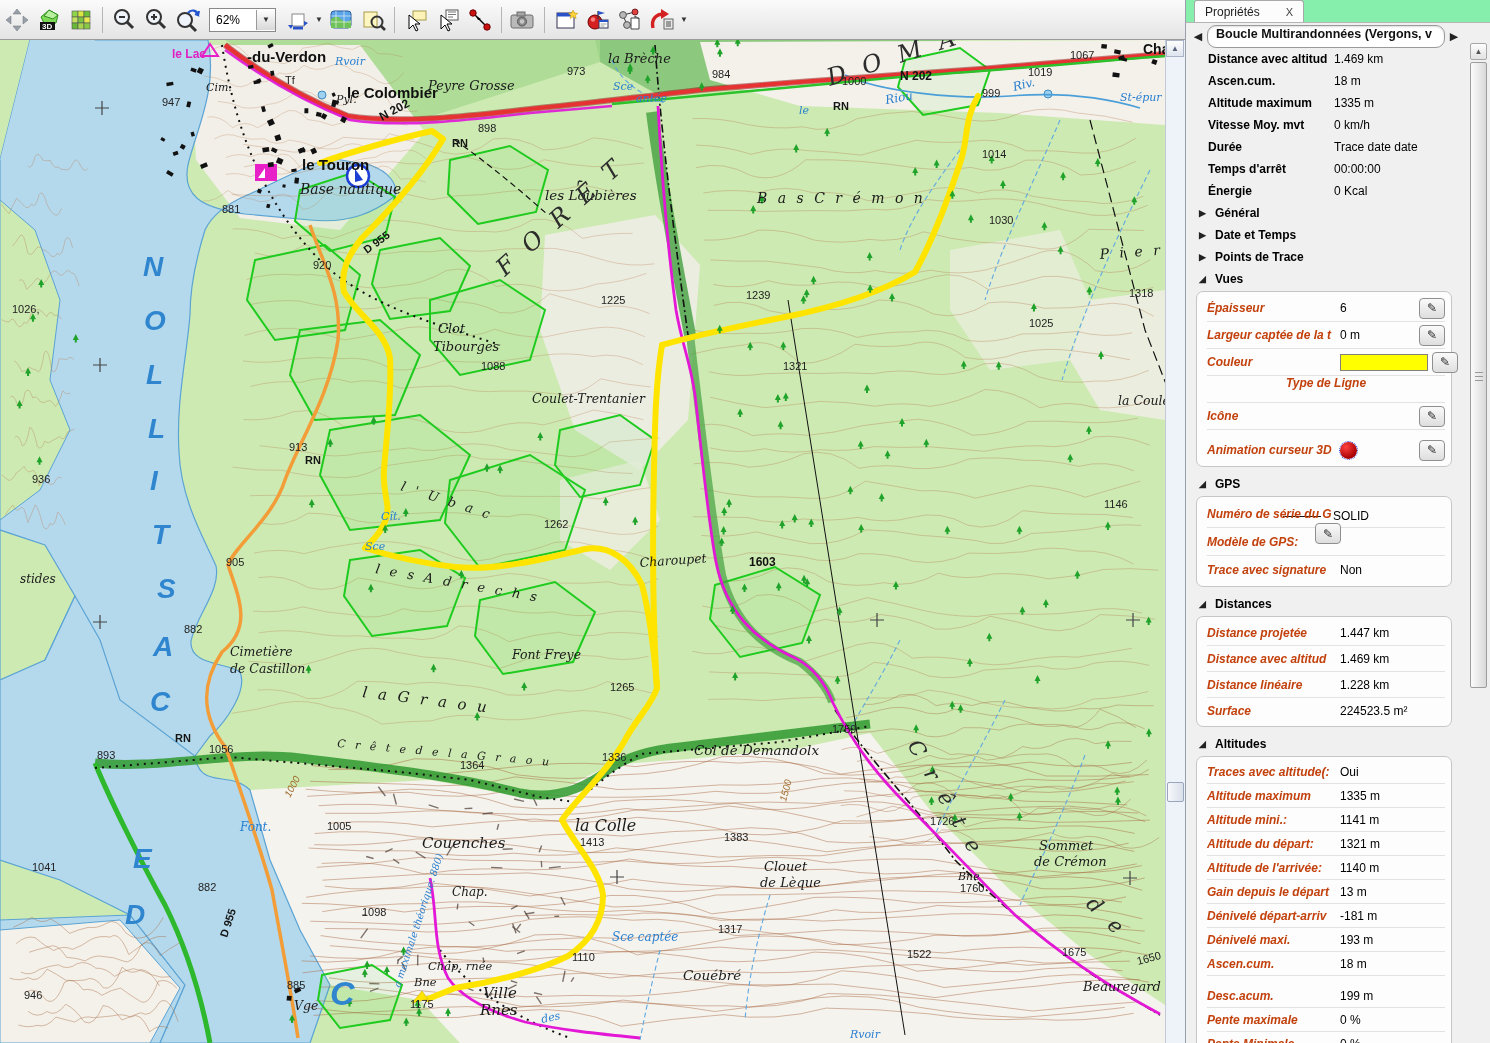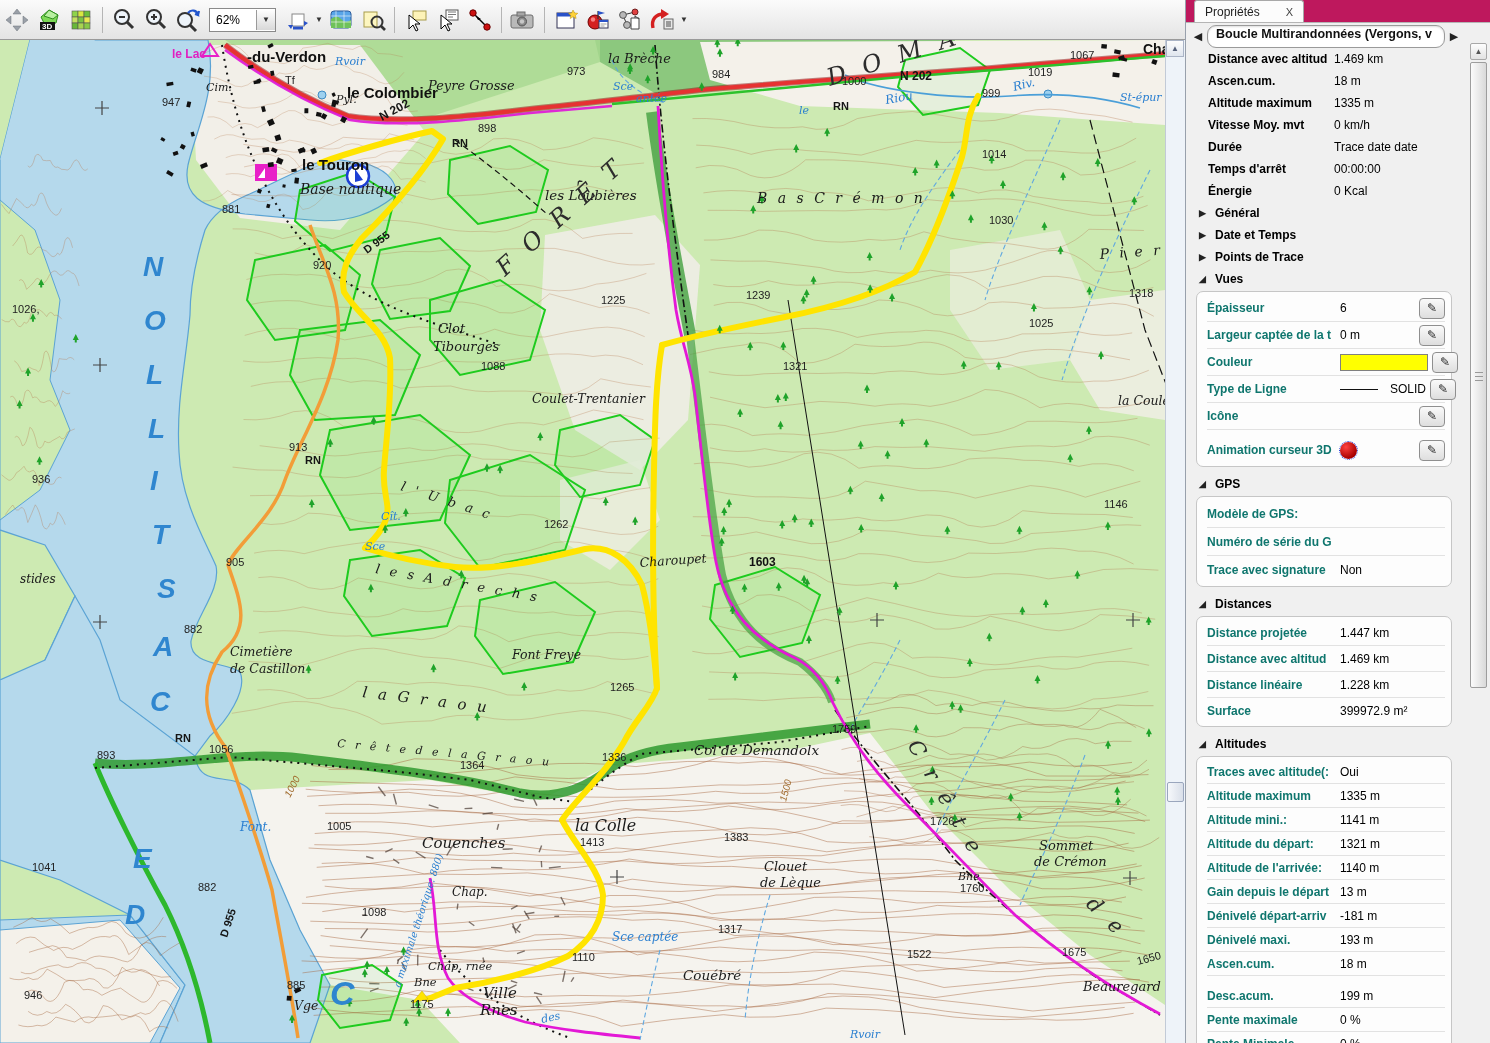--- a/index.html
+++ b/index.html
@@ -25,40 +25,40 @@
   .map-vscroll{position:absolute;left:1165px;top:40px;width:20px;height:1003px;
     background:#eef3f9;border-left:1px solid #c2cad6;box-sizing:border-box;}
   .map-vscroll .arr{width:18px;height:17px;background:linear-gradient(#fdfdfd,#dfe5ee);
     border:1px solid #aab4c6;box-sizing:border-box;font-size:8px;color:#55617a;
     display:flex;align-items:center;justify-content:center;}
   .map-vscroll .thumb{position:absolute;left:1px;width:17px;height:20px;
     background:linear-gradient(90deg,#f6f8fb,#d9dfe9);border:1px solid #9aa6bd;box-sizing:border-box;border-radius:2px;}
   
   .panel{position:absolute;left:1185px;top:0;width:305px;height:1043px;background:#f0f0f0;
     border-left:1px solid #98a0ac;box-sizing:border-box;overflow:hidden;}
-  .tabbar{height:22px;border-bottom:1px solid #b5b5b5;display:flex;align-items:flex-end;padding-left:8px;background:#be185d;}
+  .tabbar{height:22px;border-bottom:1px solid #b5b5b5;display:flex;align-items:flex-end;padding-left:8px;background:#86efac;}
   .tab{height:21px;background:#fcfcfc;border:1px solid #a8a8a8;border-bottom:none;
     border-radius:3px 3px 0 0;display:flex;align-items:center;padding:0 10px;gap:26px;font-size:12px;color:#222;}
   .tabx{font-size:11px;color:#444;cursor:default;}
   .pcontent{position:absolute;left:0;top:22px;width:278px;bottom:0;}
   .selrow{display:flex;align-items:center;height:24px;padding:2px 4px 0 6px;gap:3px;}
   .navarrow{font-size:11px;color:#222;width:12px;text-align:center;}
   .trackcombo{flex:1;height:19px;border:1px solid #9a9a9a;border-radius:9px;background:#fff;
     font-size:12.5px;font-weight:bold;color:#111;padding:1px 8px;white-space:nowrap;overflow:hidden;
     box-shadow:inset 0 1px 2px #ddd;}
   .srow{display:flex;height:22px;align-items:center;padding-left:22px;font-size:12px;}
   .srow .lab{font-weight:bold;color:#000;flex:0 0 126px;white-space:nowrap;overflow:hidden;}
   .srow .val{color:#000;white-space:nowrap;}
   .shead{display:flex;align-items:center;height:22px;padding-left:13px;font-size:12px;font-weight:bold;color:#000;gap:7px;}
   .shead .tri{font-size:9px;color:#222;width:9px;}
   .gbox{margin:1px 12px 6px 10px;background:#fdfdfd;border:1px solid #c6c6c6;border-radius:7px;
     padding:3px 6px 3px 10px;}
   .grow{display:flex;align-items:center;font-size:12px;border-bottom:1px solid #e2e2e2;}
   .grow:last-child{border-bottom:none;}
-  .grow .lab{font-weight:bold;color:#0f766e;flex:0 0 133px;white-space:nowrap;overflow:hidden;}
+  .grow .lab{font-weight:bold;color:#c2410c;flex:0 0 133px;white-space:nowrap;overflow:hidden;font-style:italic;}
   .grow .val{color:#000;white-space:nowrap;flex:1;display:flex;align-items:center;gap:6px;}
   .pencil{width:24px;height:19px;border:1px solid #8f8f8f;border-radius:4px;flex:0 0 auto;
     background:linear-gradient(#fafafa,#dedede);display:flex;align-items:center;justify-content:center;
     font-size:12px;color:#222;margin-left:4px;}
   .swatch{width:86px;height:15px;border:1px solid #808080;}
   .lineglyph{display:inline-block;width:38px;height:0;border-top:1.5px solid #111;margin-right:6px;}
   .ball{width:17px;height:17px;border-radius:50%;background:radial-gradient(circle at 35% 30%,#ff4040,#a80000 70%);
     outline:1.5px dotted #2b43e0;}
   .spacer6{height:7px;}
   .pscroll{position:absolute;right:3px;top:43px;width:17px;bottom:0;background:#f0f0f0;}
@@ -911,21 +911,21 @@
               <span class="val">0 m</span>
               <span class="pencil">✎</span>
             </div>
             <div class="grow" style="height: 26px;">
               <span class="lab">Couleur</span>
               <span class="val">
                 <span class="swatch" style="background: rgb(255, 255, 0);"></span>
               </span>
               <span class="pencil">✎</span>
             </div>
-            <div class="grow" style="height: 26px;">
+            <div class="grow" style="height: 26px; flex-direction: column;">
               <span class="lab">Type de Ligne</span>
               <span class="val"><span class="lineglyph"></span>SOLID</span>
               <span class="pencil">✎</span>
             </div>
             <div class="grow" style="height: 26px;">
               <span class="lab">Icône</span>
               <span class="val"></span>
               <span class="pencil">✎</span>
             </div>
             <div class="spacer6"></div>
@@ -936,25 +936,25 @@
               </span>
               <span class="pencil">✎</span>
             </div>
           </div>
           <div class="shead">
             <span class="tri">◢</span>
             <span>GPS</span>
           </div>
           <div class="gbox">
             <div class="grow" style="height: 27px;">
+              <span class="lab">Numéro de série du G</span>
+              <span class="val"></span>
+            </div>
+            <div class="grow" style="height: 27px;">
               <span class="lab">Modèle de GPS:</span>
-              <span class="val"></span>
-            </div>
-            <div class="grow" style="height: 27px;">
-              <span class="lab">Numéro de série du G</span>
               <span class="val"></span>
             </div>
             <div class="grow" style="height: 27px;">
               <span class="lab">Trace avec signature</span>
               <span class="val">Non</span>
             </div>
           </div>
           <div class="shead">
             <span class="tri">◢</span>
             <span>Distances</span>
@@ -967,21 +967,21 @@
             <div class="grow" style="height: 25px;">
               <span class="lab">Distance avec altitud</span>
               <span class="val">1.469 km</span>
             </div>
             <div class="grow" style="height: 25px;">
               <span class="lab">Distance linéaire</span>
               <span class="val">1.228 km</span>
             </div>
             <div class="grow" style="height: 25px;">
               <span class="lab">Surface</span>
-              <span class="val">399972.9 m²</span>
+              <span class="val">224523.5 m²</span>
             </div>
           </div>
           <div class="shead">
             <span class="tri">◢</span>
             <span>Altitudes</span>
           </div>
           <div class="gbox">
             <div class="grow" style="height: 23px;">
               <span class="lab">Traces avec altitude(:</span>
               <span class="val">Oui</span>

